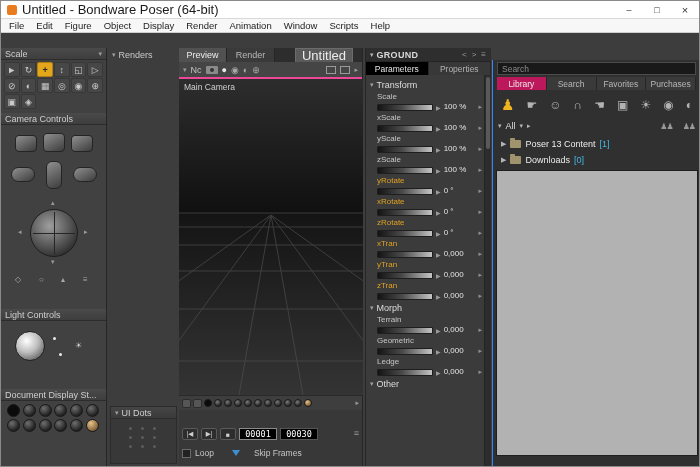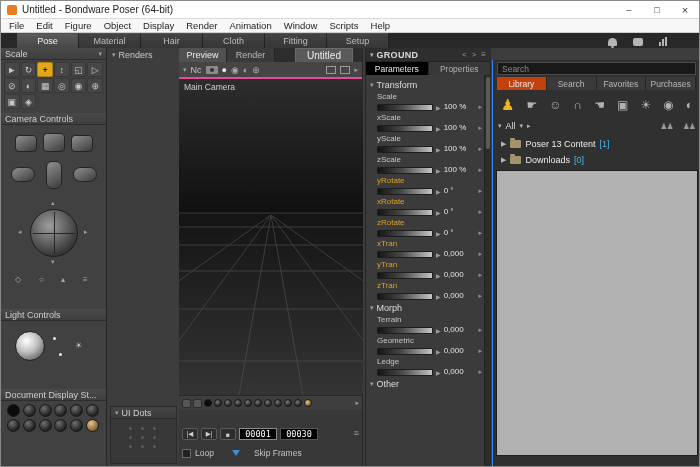--- a/index.html
+++ b/index.html
@@ -2,21 +2,21 @@
 <html><head>
 <meta charset="utf-8">
 <style>
   *{margin:0;padding:0;box-sizing:border-box}
   body{background:#222;font-family:"Liberation Sans",sans-serif;-webkit-font-smoothing:antialiased}
   .win{position:relative;width:700px;height:467px;border:1px solid #8a8a8a;overflow:hidden;background:#3d3d3d}
 
   
   .titlebar{height:18px;background:#fff;display:flex;align-items:center;border-bottom:1px solid #d9d9d9}
   .appicon{width:10px;height:10px;margin:0 5px 0 6px;background:#e87c1e;border-radius:2px;flex:none}
-  .wtitle{font-size:10px;color:#1a1a1a;flex:1;white-space:nowrap;overflow:hidden}
+  .wtitle{font-size:13px;color:#1a1a1a;flex:1;white-space:nowrap;overflow:hidden}
   .wbtns{display:flex;height:100%}
   .wbtn{width:28px;display:flex;align-items:center;justify-content:center;font-size:9px;color:#333}
   .wbtn.close{font-size:11px}
 
   
   .menubar{height:14px;background:#f7f7f7;border-bottom:1px solid #cfcfcf;display:flex;align-items:center;padding-left:2px}
   .mitem{font-size:9.5px;color:#1d1d1d;padding:16px 6px;white-space:nowrap}
 
   
   .roomsbar{position:relative;height:15px;background:#282828;display:flex;align-items:stretch;padding-left:16px}
@@ -67,21 +67,21 @@
   .renders{padding:2px 4px;font-size:9px;color:#c9c9c9;display:flex;align-items:center;gap:3px}
   .uidots{position:absolute;top:358px;left:2px;right:2px;bottom:2px;background:#383838;border:1px solid #2b2b2b}
   .uidots .ptitle{background:linear-gradient(#454545,#3a3a3a)}
   .dotgrid{margin:8px auto;width:30px;display:grid;grid-template-columns:repeat(3,1fr);gap:6px}
   .dotgrid i{width:3px;height:3px;border-radius:50%;background:#5c5c5c}
 
   
   .vtabs{height:14px;display:flex;background:#2d2d2d}
   .vtab{width:48px;font-size:9px;color:#b9b9b9;background:#3a3a3a;display:flex;align-items:center;justify-content:center;border-right:1px solid #262626}
   .vtab.active{background:#515151;color:#ececec}
-  .doctab{margin-left:20px;width:58px;font-size:10px;color:#ececec;background:#5a5a5a;display:flex;align-items:center;justify-content:center;border:1px solid #6b6b6b;border-bottom:none}
+  .doctab{margin-left:20px;width:58px;font-size:13px;color:#ececec;background:#5a5a5a;display:flex;align-items:center;justify-content:center;border:1px solid #6b6b6b;border-bottom:none}
   .vtoolbar{height:17px;background:#454545;border-bottom:2px solid #ec4899;display:flex;align-items:center;gap:4px;padding:0 4px;font-size:9px;color:#c2c2c2}
   .vtoolbar .caret{font-size:7px;color:#9f9f9f}
   .camico{width:12px;height:8px;background:#8a8a8a;border-radius:1px;position:relative}
   .camico::after{content:"";position:absolute;left:4px;top:2px;width:4px;height:4px;border-radius:50%;background:#333}
   .circ{font-size:9px;color:#a9a9a9}
   .circ.lit{color:#e8e8e8}
   .layico{width:10px;height:8px;border:1px solid #9a9a9a}
   .layico.split{background:linear-gradient(90deg,transparent 45%,#9a9a9a 45%,#9a9a9a 55%,transparent 55%)}
   .spacer{flex:1}
 
@@ -125,21 +125,21 @@
   .dvalue{font-size:8px;color:#e2e2e2;flex:1;white-space:nowrap}
   .dchev{font-size:7px;color:#8f8f8f}
   .pscroll{position:absolute;top:27px;right:0;width:7px;bottom:0;background:#2c2c2c;border-left:1px solid #242424}
   .pthumb{position:absolute;top:2px;left:1px;right:1px;height:72px;background:#5a5a5a;border-radius:3px}
 
   
   .lsearch{position:absolute;top:2px;left:4px;right:5px;height:13px;background:#191919;border:1px solid #4b4b4b;color:#bdbdbd;font-size:8.5px;padding:0 4px;font-family:"Liberation Sans",sans-serif}
   .lsearch::placeholder{color:#8b8b8b}
   .ltabs{position:absolute;top:17px;left:4px;right:5px;height:13px;display:flex}
   .ltab{flex:1;font-size:8.5px;display:flex;align-items:center;justify-content:center;color:#b8b8b8;background:#3a3a3a;border-right:1px solid #262626}
-  .ltab.active{background:#c2410c;color:#e8e8e8}
+  .ltab.active{background:#be185d;color:#e8e8e8}
   .lcats{position:absolute;top:32px;left:2px;right:2px;height:25px;display:flex;align-items:center;justify-content:space-around}
   .lcat{font-size:12px;color:#b3b3b3;line-height:1}
   .lcat.selected{color:#efb41f;font-size:15px}
   .lall{position:absolute;top:59px;left:5px;right:6px;height:14px;display:flex;align-items:center;gap:4px;font-size:9px;color:#dedede}
   .lall .caret{font-size:7px;color:#b5b5b5}
   .lall .pair{margin-left:auto;font-size:8px;color:#9a9a9a;letter-spacing:-1px}
   .lall .pair + .pair{margin-left:6px}
   .lrow{position:absolute;left:8px;right:4px;height:15px;display:flex;align-items:center;gap:4px}
   .lrow .chev{font-size:7px;color:#b3b3b3}
   .folder{width:11px;height:8px;background:#a1936b;border-radius:1px;position:relative;flex:none}
@@ -170,37 +170,20 @@
     <span class="mitem">Figure</span>
     <span class="mitem">Object</span>
     <span class="mitem">Display</span>
     <span class="mitem">Render</span>
     <span class="mitem">Animation</span>
     <span class="mitem">Window</span>
     <span class="mitem">Scripts</span>
     <span class="mitem">Help</span>
   </div>
 
-  <div class="roomsbar">
-    <div class="rtab active">Pose</div>
-    <div class="rtab">Material</div>
-    <div class="rtab">Hair</div>
-    <div class="rtab">Cloth</div>
-    <div class="rtab">Fitting</div>
-    <div class="rtab">Setup</div>
-    <div class="ricons">
-      <div class="bell"></div>
-      <div class="chat"></div>
-      <div class="chart">
-          <i style="height:4px"></i>
-          <i style="height:7px"></i>
-          <i style="height:9px"></i>
-        </div>
-    </div>
-  </div>
 
   <div class="main">
 
     <div class="leftcol">
 
       <div class="panel" style="top:0;height:65px">
         <div class="ptitle">
             <span>Scale</span>
             <span class="caret" style="margin-left:auto">▾</span>
           </div>

